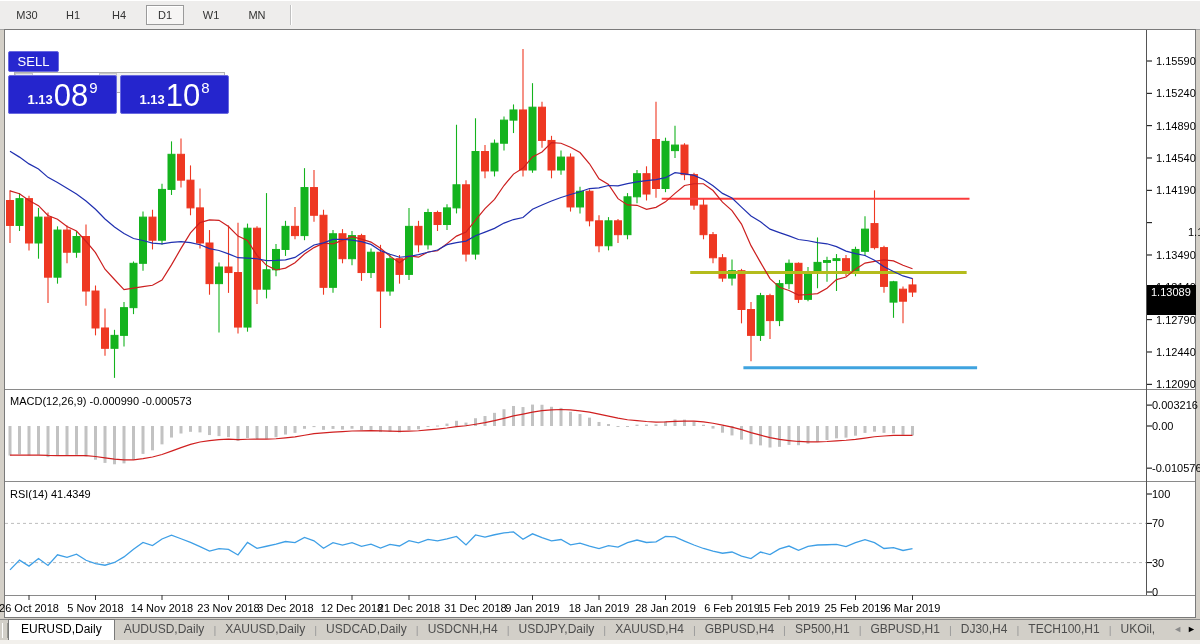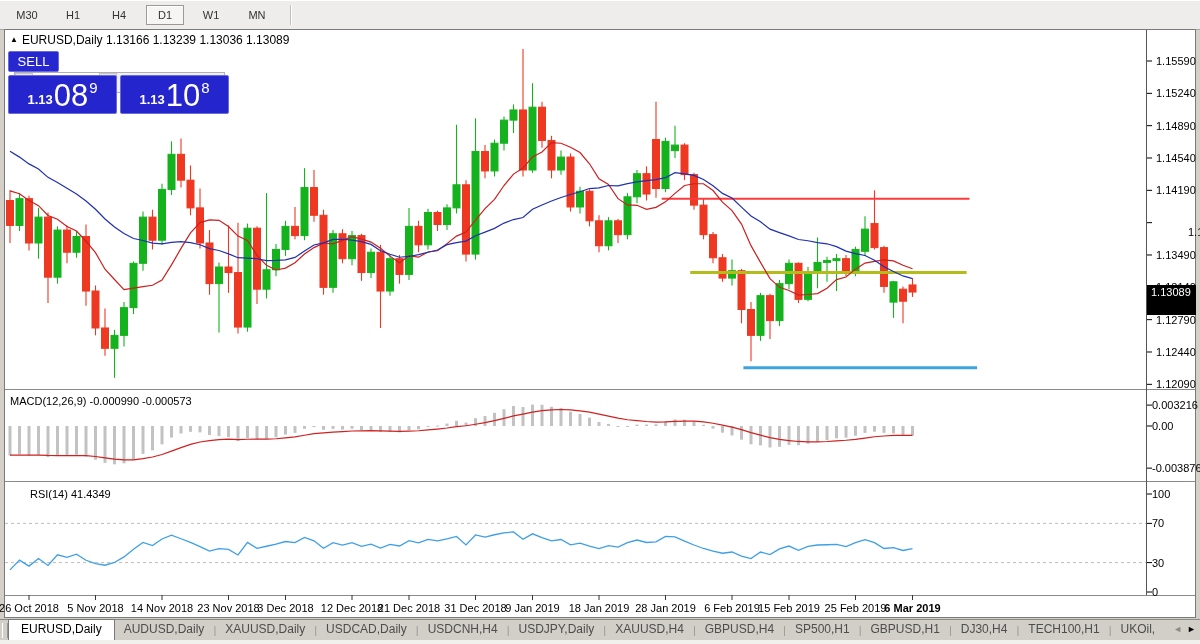--- a/index.html
+++ b/index.html
@@ -10,21 +10,21 @@
   .tf-btn{min-width:24px;padding:3px 6px;margin-left:8px;font-size:11px;color:#333;text-align:center;border:1px solid transparent;cursor:default;}
   .tf-btn.active{background:#f6f5f4;border:1px solid #9a9a9a;box-shadow:inset 1px 1px 0 #ffffff;}
   .tb-sep{width:1px;height:20px;background:#c0c0c0;border-right:1px solid #ffffff;margin-left:14px;}
   
   #client-frame{position:absolute;left:4px;top:29px;width:1192px;height:589px;border:1px solid #7a7a7a;background:#ffffff;box-sizing:border-box;}
   svg{position:absolute;left:0;top:0;}
   .overlay{position:absolute;z-index:5;}
   #chart-title{left:10px;top:33px;font-size:12px;color:#000;white-space:nowrap;}
   #chart-title .arr{font-size:8px;vertical-align:2px;margin-right:4px;}
   #macd-label{left:10px;top:395px;font-size:11px;color:#000;}
-  #rsi-label{left:10px;top:488px;font-size:11px;color:#000;margin-left:20px;}
+  #rsi-label{left:10px;top:488px;font-size:11px;color:#000;}
   
   #trade-panel{left:8px;top:51px;width:221px;z-index:6;}
   #tp-row1{display:flex;height:21px;flex-direction:column;}
   .tp-btn{background:#2727cf;border:1px solid #6a6ae0;border-radius:2px;color:#fff;font-size:13px;text-align:center;line-height:19px;box-sizing:border-box;}
   #sell-btn{width:51px;}
   #buy-btn{width:50px;}
   #spinner{display:flex;height:21px;margin:0 4px 0 6px;border:1px solid #b0b0b0;background:#f0f0f0;box-sizing:border-box;}
   .spin-btn{width:18px;background:#e8e8e6;border:1px solid #c6c6c6;color:#5a5aa8;font-size:7px;text-align:center;line-height:19px;box-sizing:border-box;}
   #vol-box{width:66px;background:#fff;font-size:13px;color:#4d7c0f;text-align:right;padding:2px 4px 0 0;box-sizing:border-box;}
   #tp-row2{display:flex;margin-top:3px;}
@@ -419,23 +419,20 @@
       <line x1="475.5" y1="595" x2="475.5" y2="600" stroke="#333"></line>
       <line x1="532.5" y1="595" x2="532.5" y2="600" stroke="#333"></line>
       <line x1="599" y1="595" x2="599" y2="600" stroke="#333"></line>
       <line x1="665.5" y1="595" x2="665.5" y2="600" stroke="#333"></line>
       <line x1="732" y1="595" x2="732" y2="600" stroke="#333"></line>
       <line x1="789" y1="595" x2="789" y2="600" stroke="#333"></line>
       <line x1="855.5" y1="595" x2="855.5" y2="600" stroke="#333"></line>
       <line x1="912.5" y1="595" x2="912.5" y2="600" stroke="#333"></line>
     </svg>
 
-  <div class="overlay" id="chart-title">
-    <span class="arr">▲</span><span>EURUSD,Daily</span>&nbsp;<span>1.13166 1.13239 1.13036 1.13089</span>
-  </div>
 
   <div class="overlay" id="trade-panel">
     <div id="tp-row1">
       <div class="tp-btn" id="sell-btn">SELL</div>
       <div id="spinner">
         <div class="spin-btn">▼</div>
         <div id="vol-box">10.00</div>
         <div class="spin-btn">▲</div>
       </div>
       <div class="tp-btn" id="buy-btn">BUY</div>
@@ -468,42 +465,42 @@
       <div class="ax-txt" style="left: 1156px; top: 226px; margin-left: 32px;">1.13840</div>
       <div class="ax-txt" style="left: 1156px; top: 248.998px;">1.13490</div>
       <div class="ax-txt" style="left: 1156px; top: 281.331px;">1.13140</div>
       <div class="ax-txt" style="left: 1156px; top: 313.664px;">1.12790</div>
       <div class="ax-txt" style="left: 1156px; top: 345.997px;">1.12440</div>
       <div class="ax-txt" style="left: 1156px; top: 378.33px;">1.12090</div>
     </div>
   <div id="indic-axis">
       <div class="ax-txt" style="left: 1152px; top: 399.096px;">0.003216</div>
       <div class="ax-txt" style="left: 1152px; top: 420px;">0.00</div>
-      <div class="ax-txt" style="left: 1152px; top: 462.152px;">-0.003876</div>
+      <div class="ax-txt" style="left: 1152px; top: 462.152px;">-0.010576</div>
       <div class="ax-txt" style="left: 1152px; top: 488px;">100</div>
       <div class="ax-txt" style="left: 1152px; top: 517.4px;">70</div>
       <div class="ax-txt" style="left: 1152px; top: 556.6px;">30</div>
       <div class="ax-txt" style="left: 1152px; top: 586px;">0</div>
     </div>
   <div id="date-axis">
       <div class="date-txt" style="left: 29px; top: 602px;">26 Oct 2018</div>
       <div class="date-txt" style="left: 95.5px; top: 602px;">5 Nov 2018</div>
       <div class="date-txt" style="left: 162px; top: 602px;">14 Nov 2018</div>
       <div class="date-txt" style="left: 228.5px; top: 602px;">23 Nov 2018</div>
       <div class="date-txt" style="left: 285.5px; top: 602px;">3 Dec 2018</div>
       <div class="date-txt" style="left: 352px; top: 602px;">12 Dec 2018</div>
       <div class="date-txt" style="left: 409px; top: 602px;">21 Dec 2018</div>
       <div class="date-txt" style="left: 475.5px; top: 602px;">31 Dec 2018</div>
       <div class="date-txt" style="left: 532.5px; top: 602px;">9 Jan 2019</div>
       <div class="date-txt" style="left: 599px; top: 602px;">18 Jan 2019</div>
       <div class="date-txt" style="left: 665.5px; top: 602px;">28 Jan 2019</div>
       <div class="date-txt" style="left: 732px; top: 602px;">6 Feb 2019</div>
       <div class="date-txt" style="left: 789px; top: 602px;">15 Feb 2019</div>
       <div class="date-txt" style="left: 855.5px; top: 602px;">25 Feb 2019</div>
-      <div class="date-txt" style="left: 912.5px; top: 602px; font-weight: bold;">6 Mar 2019</div>
+      <div class="date-txt" style="left: 912.5px; top: 602px;">6 Mar 2019</div>
     </div>
 
   <div id="tabbar">
     <div class="grip"></div>
     <div id="tabs-row">
         <div class="tab active">EURUSD,Daily</div>
         <div class="tab">AUDUSD,Daily</div>
         <span class="tab-sep">|</span>
         <div class="tab">XAUUSD,Daily</div>
         <span class="tab-sep">|</span>

